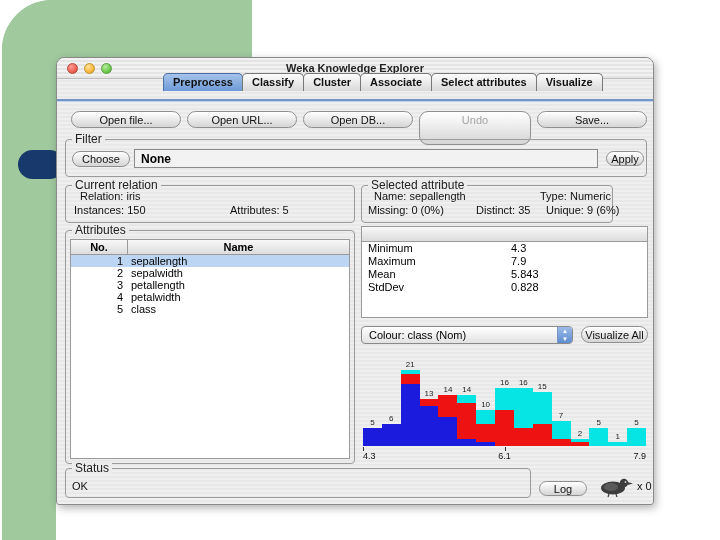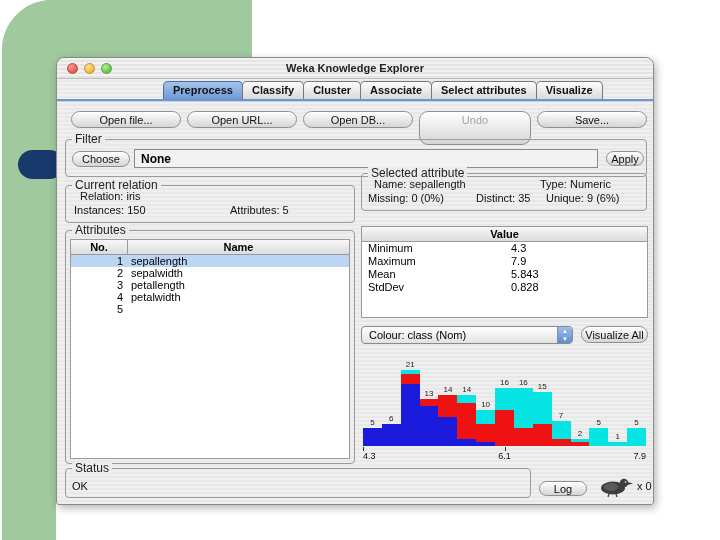--- a/index.html
+++ b/index.html
@@ -18,21 +18,21 @@
 
   #titlebar { position:absolute; left:0; top:0; width:100%; height:21px;
     background:repeating-linear-gradient(180deg,#f2f2f2 0 2px,#e4e4e4 2px 4px);
     border-bottom:1px solid #bdbdbd; border-radius:8px 8px 0 0; }
   #window-title { position:absolute; width:100%; text-align:center; top:4px; font-size:11px; font-weight:bold; color:#222; }
   .light { position:absolute; top:5px; width:11px; height:11px; border-radius:50%; }
   #light-close { left:10px; background:radial-gradient(circle at 35% 30%, #ff9d95, #ee6355 60%, #c94339); border:1px solid #b5493d; }
   #light-minimize { left:27px; background:radial-gradient(circle at 35% 30%, #ffe2a0, #f8b83c 60%, #d99a22); border:1px solid #c0942f; }
   #light-zoom { left:44px; background:radial-gradient(circle at 35% 30%, #b8eda0, #6ec94f 60%, #4ba32f); border:1px solid #58a03c; }
 
-  #tab-bar { position:absolute; left:106px; top:23px; height:18px; display:flex; }
+  #tab-bar { position:absolute; left:106px; top:15px; height:18px; display:flex; }
   .tab { height:18px; line-height:17px; padding:0 9px; margin-right:-1px; font-size:11px; font-weight:bold; color:#111;
     border:1px solid #777; border-bottom:none; border-radius:5px 5px 0 0;
     background:linear-gradient(#fdfdfd,#d9d9d9); cursor:default; }
   .tab.selected { background:linear-gradient(#a6c3ea,#6d9ad8); border-color:#4a6fa5; }
   #tab-underline { position:absolute; left:0; top:41px; width:100%; height:2px; background:#7396c8; }
   #tab-underline2 { position:absolute; left:0; top:43px; width:100%; height:1px; background:#c2d2e8; }
 
   .pill { position:absolute; border:1px solid #8f8f8f; border-radius:9px;
     background:linear-gradient(#ffffff,#d5d5d5); box-shadow:inset 0 1px 0 #fff;
     font-size:11px; color:#111; text-align:center; cursor:default; }
@@ -116,21 +116,21 @@
       <span>Relation:</span> <span>iris</span>
     </div>
     <div class="txt" style="left:8px;top:18px;">
       <span>Instances:</span> <span>150</span>
     </div>
     <div class="txt" style="left:164px;top:18px;">
       <span>Attributes:</span> <span>5</span>
     </div>
   </div>
 
-  <div class="group" style="left:304px;top:115px;width:286px;height:38px;">
+  <div class="group" style="left:304px;top:127px;width:252px;height:38px;">
     <div class="legend">Selected attribute</div>
     <div class="txt" style="left:12px;top:4px;">
       <span>Name:</span> <span>sepallength</span>
     </div>
     <div class="txt" style="left:178px;top:4px;">
       <span>Type:</span> <span>Numeric</span>
     </div>
     <div class="txt" style="left:6px;top:18px;">
       <span>Missing:</span> <span>0 (0%)</span>
     </div>
@@ -161,28 +161,28 @@
           <div class="dt-row">
             <div style="width:56px;text-align:right;padding-right:4px;">3</div>
             <div style="flex:1;padding-left:4px;">petallength</div>
           </div>
           <div class="dt-row">
             <div style="width:56px;text-align:right;padding-right:4px;">4</div>
             <div style="flex:1;padding-left:4px;">petalwidth</div>
           </div>
           <div class="dt-row">
             <div style="width:56px;text-align:right;padding-right:4px;">5</div>
+            <div style="flex:1;padding-left:4px;">class</div>
           </div>
         </div>
     </div>
   </div>
 
   <div class="datatable" style="left:304px;top:168px;width:287px;height:92px;">
     <div class="dt-header">
-      <div class="c" style="flex:1;">Value</div>
     </div>
     <div id="stat-rows">
         <div class="dt-row" style="height: 13px;">
           <div style="width:143px;padding-left:6px;">Minimum</div>
           <div style="flex:1;padding-left:6px;">4.3</div>
         </div>
         <div class="dt-row" style="height: 13px;">
           <div style="width:143px;padding-left:6px;">Maximum</div>
           <div style="flex:1;padding-left:6px;">7.9</div>
         </div>

